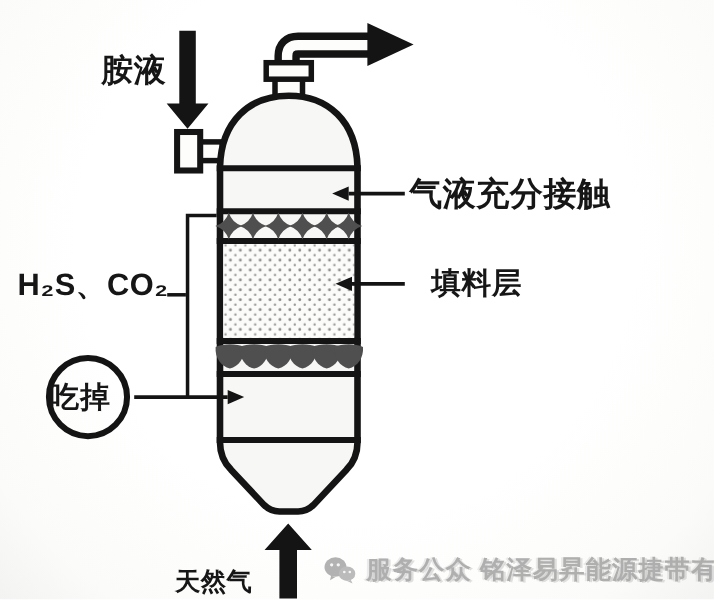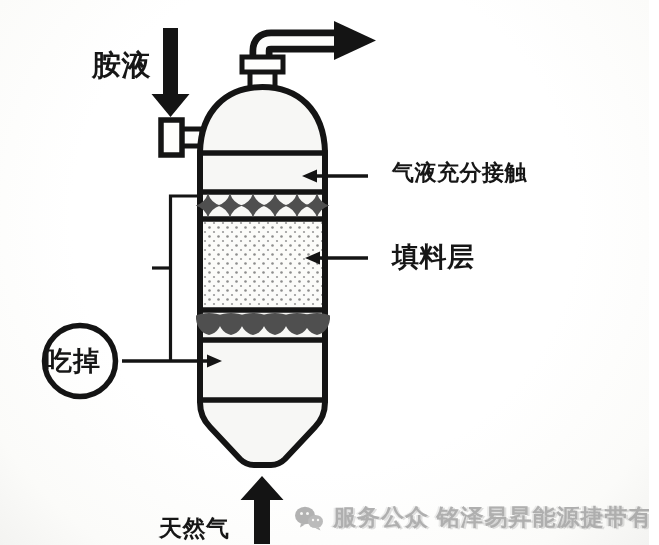--- a/index.html
+++ b/index.html
@@ -16,21 +16,21 @@
   .lbl{
     position:absolute;
     font-weight:600;
     white-space:nowrap;
     line-height:1.15;
     color:#161616;
     letter-spacing:0.5px;
   }
   .lbl-amine     {left:92px;  top:49px;  font-size:29px;}
   .lbl-cleangas  {left:372px; top:26px;  font-size:26px; letter-spacing:0;}
-  .lbl-contact   {left:372px; top:160px; font-size:22px;margin-left:20px;}
+  .lbl-contact   {left:372px; top:160px; font-size:30px;}
   .lbl-packing   {left:392px; top:242px; font-size:27px;}
   .lbl-h2s       {left:16px;  top:243px; font-size:28px;}
   .lbl-absorbed  {left:16px;  top:281px; font-size:28px;}
   .lbl-eat       {left:45px;  top:346px; width:70px; text-align:left; font-size:27px; letter-spacing:1px;}
   .lbl-gas       {left:159px; top:499px; font-size:23px;margin-top:16px;}
   .watermark{
     position:absolute; left:294px; top:502px;
     display:flex; align-items:center; gap:9px;
     opacity:0.8;
   }
@@ -138,20 +138,21 @@
 
     <g>
       <line x1="368" y1="258" x2="320" y2="258" stroke="#141414" stroke-width="3.5"></line>
       <polygon points="320,251.5 320,264.5 305,258" fill="#141414"></polygon>
     </g>
   </svg>
 
   <div class="lbl lbl-amine">胺液</div>
   <div class="lbl lbl-contact">气液充分接触</div>
   <div class="lbl lbl-packing">填料层</div>
+  <div class="lbl lbl-h2s">H₂S、CO₂</div>
   <div class="lbl lbl-eat">吃掉</div>
   <div class="lbl lbl-gas">天然气</div>
 
   <div class="watermark">
     <svg width="30" height="26" viewBox="0 0 30 26">
       <ellipse cx="11" cy="10.5" rx="10" ry="8.8" fill="#a0a0a0"></ellipse>
       <circle cx="7.5" cy="8.5" r="1.5" fill="#f4f4f2"></circle>
       <circle cx="13.5" cy="8.5" r="1.5" fill="#f4f4f2"></circle>
       <path d="M 7 18.5 L 6 22.5 L 11 19.5 Z" fill="#a0a0a0"></path>
       <ellipse cx="21.5" cy="16.5" rx="7.5" ry="6.6" fill="#ababab"></ellipse>

